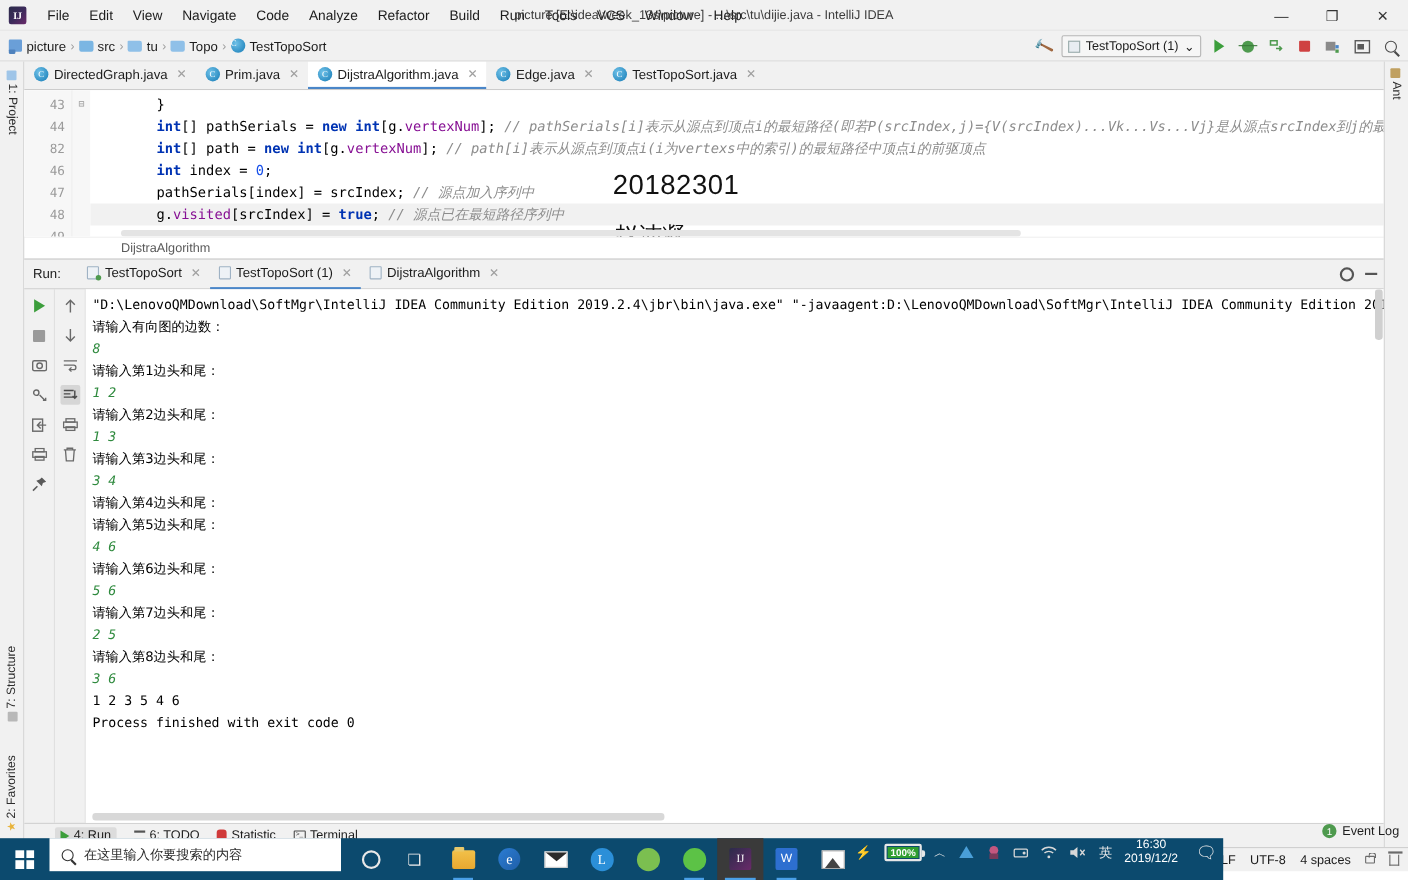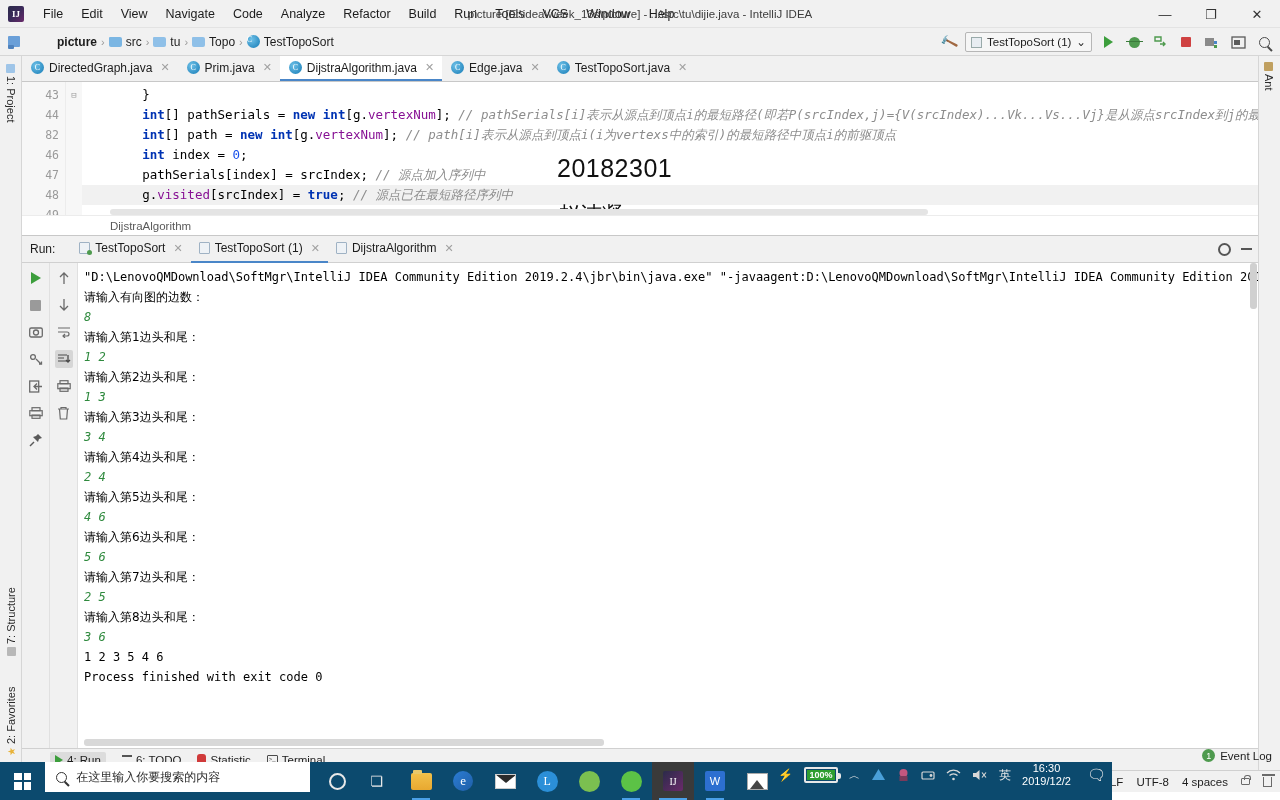--- a/index.html
+++ b/index.html
@@ -40,21 +40,21 @@
   }
 
   
   .navbar {
     height: 28px; background: #f1f1f1; display: flex; align-items: center;
     border-bottom: 1px solid #d6d6d6; position: relative; padding-left: 8px;
   }
   .crumb { display: flex; align-items: center; font-size: 12px; color: #1c1c1c; }
   .crumb-sep { color: #9a9a9a; margin: 0 4px; font-size: 11px; }
   .crumb .ic { margin-right: 4px; display: inline-block; }
-  .crumb.bold { font-weight: bold; gap: 33px; }
+  .crumb.bold { font-weight: normal; }
   .ic-module { width: 12px; height: 11px; background: #6a9fd8; border-radius: 1px;
                position: relative; }
   .ic-module:after { content:""; position:absolute; left:0; bottom:-2px; width:6px;
                height:4px; background:#4f82bd; border-radius:1px;}
   .ic-folder { width: 13px; height: 10px; background: #8fc0e8; border-radius: 1px 2px 2px 2px; }
   .ic-folder.src { background: #7bb6e3; }
   .ic-class {
     width: 13px; height: 13px; border-radius: 50%;
     background: radial-gradient(circle at 35% 35%, #6fc1e8 0%, #2f8fc4 70%);
     color:#fff; font-size:8px; display:flex;align-items:center;justify-content:center;
@@ -591,21 +591,20 @@
             <div class="cout">"D:\LenovoQMDownload\SoftMgr\IntelliJ IDEA Community Edition 2019.2.4\jbr\bin\java.exe" "-javaagent:D:\LenovoQMDownload\SoftMgr\IntelliJ IDEA Community Edition 2019.2.</div>
               <div class="cout cn">请输入有向图的边数：</div>
               <div class="cout inp">8</div>
               <div class="cout cn">请输入第1边头和尾：</div>
               <div class="cout inp">1 2</div>
               <div class="cout cn">请输入第2边头和尾：</div>
               <div class="cout inp">1 3</div>
               <div class="cout cn">请输入第3边头和尾：</div>
               <div class="cout inp">3 4</div>
               <div class="cout cn">请输入第4边头和尾：</div>
-              <div class="cout inp">2 4</div>
               <div class="cout cn">请输入第5边头和尾：</div>
               <div class="cout inp">4 6</div>
               <div class="cout cn">请输入第6边头和尾：</div>
               <div class="cout inp">5 6</div>
               <div class="cout cn">请输入第7边头和尾：</div>
               <div class="cout inp">2 5</div>
               <div class="cout cn">请输入第8边头和尾：</div>
               <div class="cout inp">3 6</div>
               <div class="cout">1 2 3 5 4 6</div>
               <div class="cout">Process finished with exit code 0</div>

